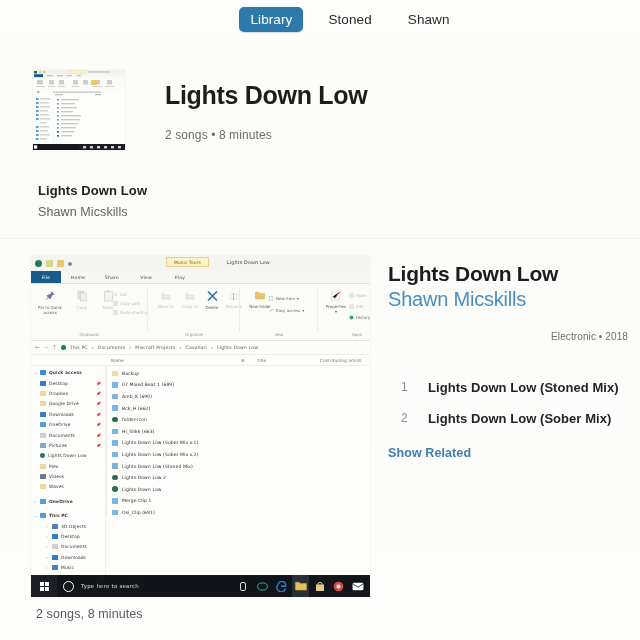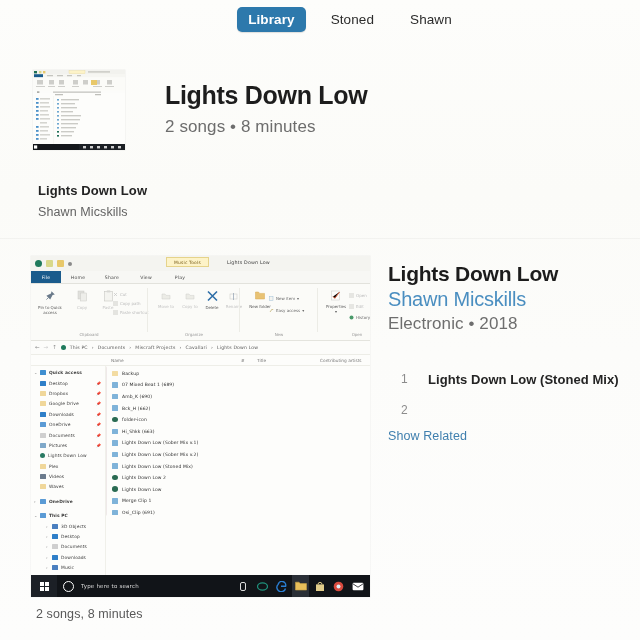--- a/index.html
+++ b/index.html
@@ -39,21 +39,21 @@
     color: #2c2c2c;
     padding: 5px 11px;
     border-radius: 5px;
     letter-spacing: .1px;
     white-space: nowrap;
     cursor: pointer;
   }
   .nav-item.active {
     background: #2d79ac;
     color: #ffffff;
-    font-weight: 700;
+    font-weight: 400;
     box-shadow: 0 1px 1px rgba(0,0,0,.12);
   }
 
   
   .hero {
     position: absolute;
     left: 33px;
     top: 70px;
     display: flex;
     align-items: flex-start;
@@ -72,22 +72,22 @@
     padding-top: 12px;
   }
   .hero-title {
     font-size: 25px;
     font-weight: 700;
     color: #1d1d1d;
     letter-spacing: -.3px;
     line-height: 1.1;
   }
   .hero-sub {
-    margin-top: 7px;
-    font-size: 17px;
+    margin-top: 18px;
+    font-size: 12px;
     color: #6d6d6d;
     letter-spacing: .1px;
   }
 
   
   .hero-list {
     position: absolute;
     left: 38px;
     top: 183px;
   }
@@ -432,24 +432,25 @@
   }
   .meta-artist {
     margin-top: 2px;
     font-size: 20px;
     color: #4a8ec0;
     letter-spacing: -.2px;
     line-height: 1.15;
     cursor: pointer;
   }
   .meta-genre {
-    margin-top: 3px;
-    font-size: 17px;
+    margin-top: 20px;
+    font-size: 10px;
     color: #6e6e6e;
     letter-spacing: .1px;
+    text-align: right;
   }
   .tracks {
     margin-top: 30px;
   }
   .track {
     display: flex;
     align-items: center;
     height: 31px;
     cursor: pointer;
   }
@@ -463,25 +464,26 @@
     box-sizing: border-box;
   }
   .track-name {
     font-size: 13px;
     font-weight: 700;
     color: #242424;
     letter-spacing: .05px;
     margin-left: 14px;
   }
   .show-related {
-    margin-top: 3px;
+    margin-top: 12px;
     font-size: 12.5px;
     color: #3f7fae;
     letter-spacing: .1px;
     cursor: pointer;
+    font-weight: bold;
   }
 
   
   .footer {
     position: absolute;
     left: 36px;
     top: 607px;
     font-size: 12.5px;
     color: #595959;
     letter-spacing: .1px;
@@ -1033,20 +1035,21 @@
       <div class="meta-artist">Shawn Micskills</div>
       <div class="meta-genre">Electronic • 2018</div>
 
       <div class="tracks">
         <div class="track">
           <span class="track-num">1</span>
           <span class="track-name">Lights Down Low (Stoned Mix)</span>
         </div>
         <div class="track">
           <span class="track-num">2</span>
+          <span class="track-name">Lights Down Low (Sober Mix)</span>
         </div>
       </div>
 
       <div class="show-related">Show Related</div>
     </div>
   </div>
 
   <div class="footer">2 songs, 8 minutes</div>
 </div>
 

